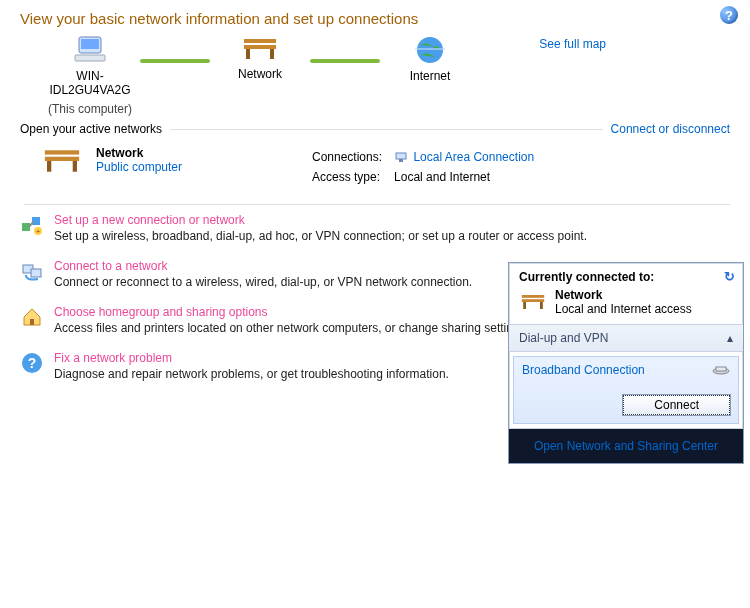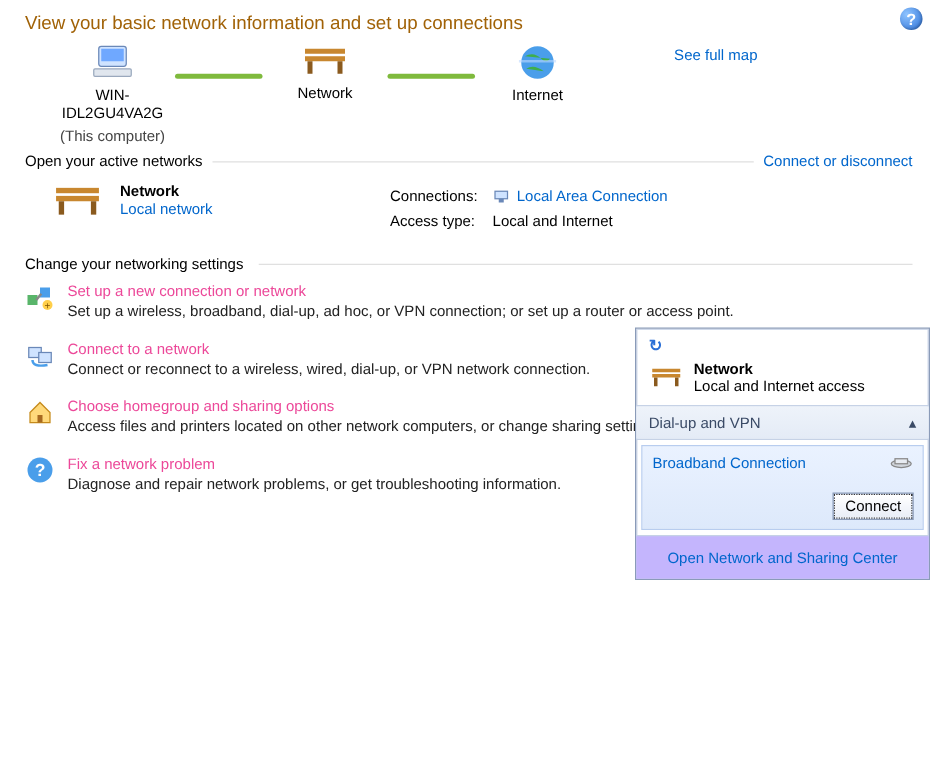--- a/index.html
+++ b/index.html
@@ -115,31 +115,31 @@
     background: linear-gradient(#eaf2ff,#dde9fb);
     border: 1px solid #b8cdef;
     margin: 4px;
     padding: 6px 8px 8px 8px;
     display:flex; flex-direction:column; gap:18px;
   }
   .fly-item-top { display:flex; justify-content:space-between; align-items:center; }
   .modem-icon { width:18px; height:12px; }
   .connect-btn {
     align-self:flex-end;
-    padding: 2px 8px;
+    padding: 2px 30px;
     border: 1px dotted #333;
     outline: 1px solid #8a9bb8;
     background: linear-gradient(#fff,#e9eef7);
     font-family: inherit; font-size:12px;
     cursor: pointer;
   }
   .fly-spacer { flex: 1; }
   .fly-footer {
     border-top: 1px solid #c6d2e6;
-    background: #c4b5fd;
+    background: #0f172a;
     text-align:center;
     padding: 10px 4px;
   }
   
   svg { display:block; }
 </style>
 </head>
 <body>
 
 <div class="help-icon-wrap">
@@ -195,21 +195,21 @@
 <div class="active-net">
   <div class="net-left">
     <svg width="44" height="30" viewBox="0 0 40 28">
       <rect x="4" y="4" width="32" height="4" fill="#c8872f"></rect>
       <rect x="4" y="10" width="32" height="4" fill="#c8872f"></rect>
       <rect x="6" y="14" width="4" height="10" fill="#8a5a1e"></rect>
       <rect x="30" y="14" width="4" height="10" fill="#8a5a1e"></rect>
     </svg>
     <div>
       <div class="net-name">Network</div>
-      <a class="link">Local network</a>
+      <a class="link">Public computer</a>
     </div>
   </div>
   <div class="net-right">
     <table>
       <tbody>
           <tr>
         <td>Connections:</td>
         <td>
           <span class="lan-icon">
             <svg width="14" height="14" viewBox="0 0 14 14">
@@ -224,21 +224,20 @@
         <td>Access type:</td>
         <td>Local and Internet</td>
       </tr>
     </tbody>
       </table>
   </div>
 </div>
 
 <div class="settings">
   <div class="section-label-row" style="padding:0;">
-    <span>Change your networking settings</span>
     <div class="divider"></div>
   </div>
 
   <div class="task">
     <div class="task-icon">
       <svg width="24" height="24" viewBox="0 0 24 24">
           <rect x="2" y="10" width="8" height="8" fill="#59b56a"></rect>
           <rect x="12" y="4" width="8" height="8" fill="#4a9eea"></rect>
           <path d="M9 14 L13 9" stroke="#888" stroke-width="2"></path>
           <circle cx="18" cy="18" r="4" fill="#ffcf4a"></circle>
@@ -287,20 +286,21 @@
     </div>
     <div class="task-body">
       <a class="link title">Fix a network problem</a>
       <div class="desc">Diagnose and repair network problems, or get troubleshooting information.</div>
     </div>
   </div>
 </div>
 
 <div class="flyout">
   <div class="fly-header">
+    <span>Currently connected to:</span>
     <span class="refresh-arrows">↻</span>
   </div>
   <div class="fly-net-row">
     <svg width="28" height="20" viewBox="0 0 40 28">
       <rect x="4" y="4" width="32" height="4" fill="#c8872f"></rect>
       <rect x="4" y="10" width="32" height="4" fill="#c8872f"></rect>
       <rect x="6" y="14" width="4" height="10" fill="#8a5a1e"></rect>
       <rect x="30" y="14" width="4" height="10" fill="#8a5a1e"></rect>
     </svg>
     <div>

